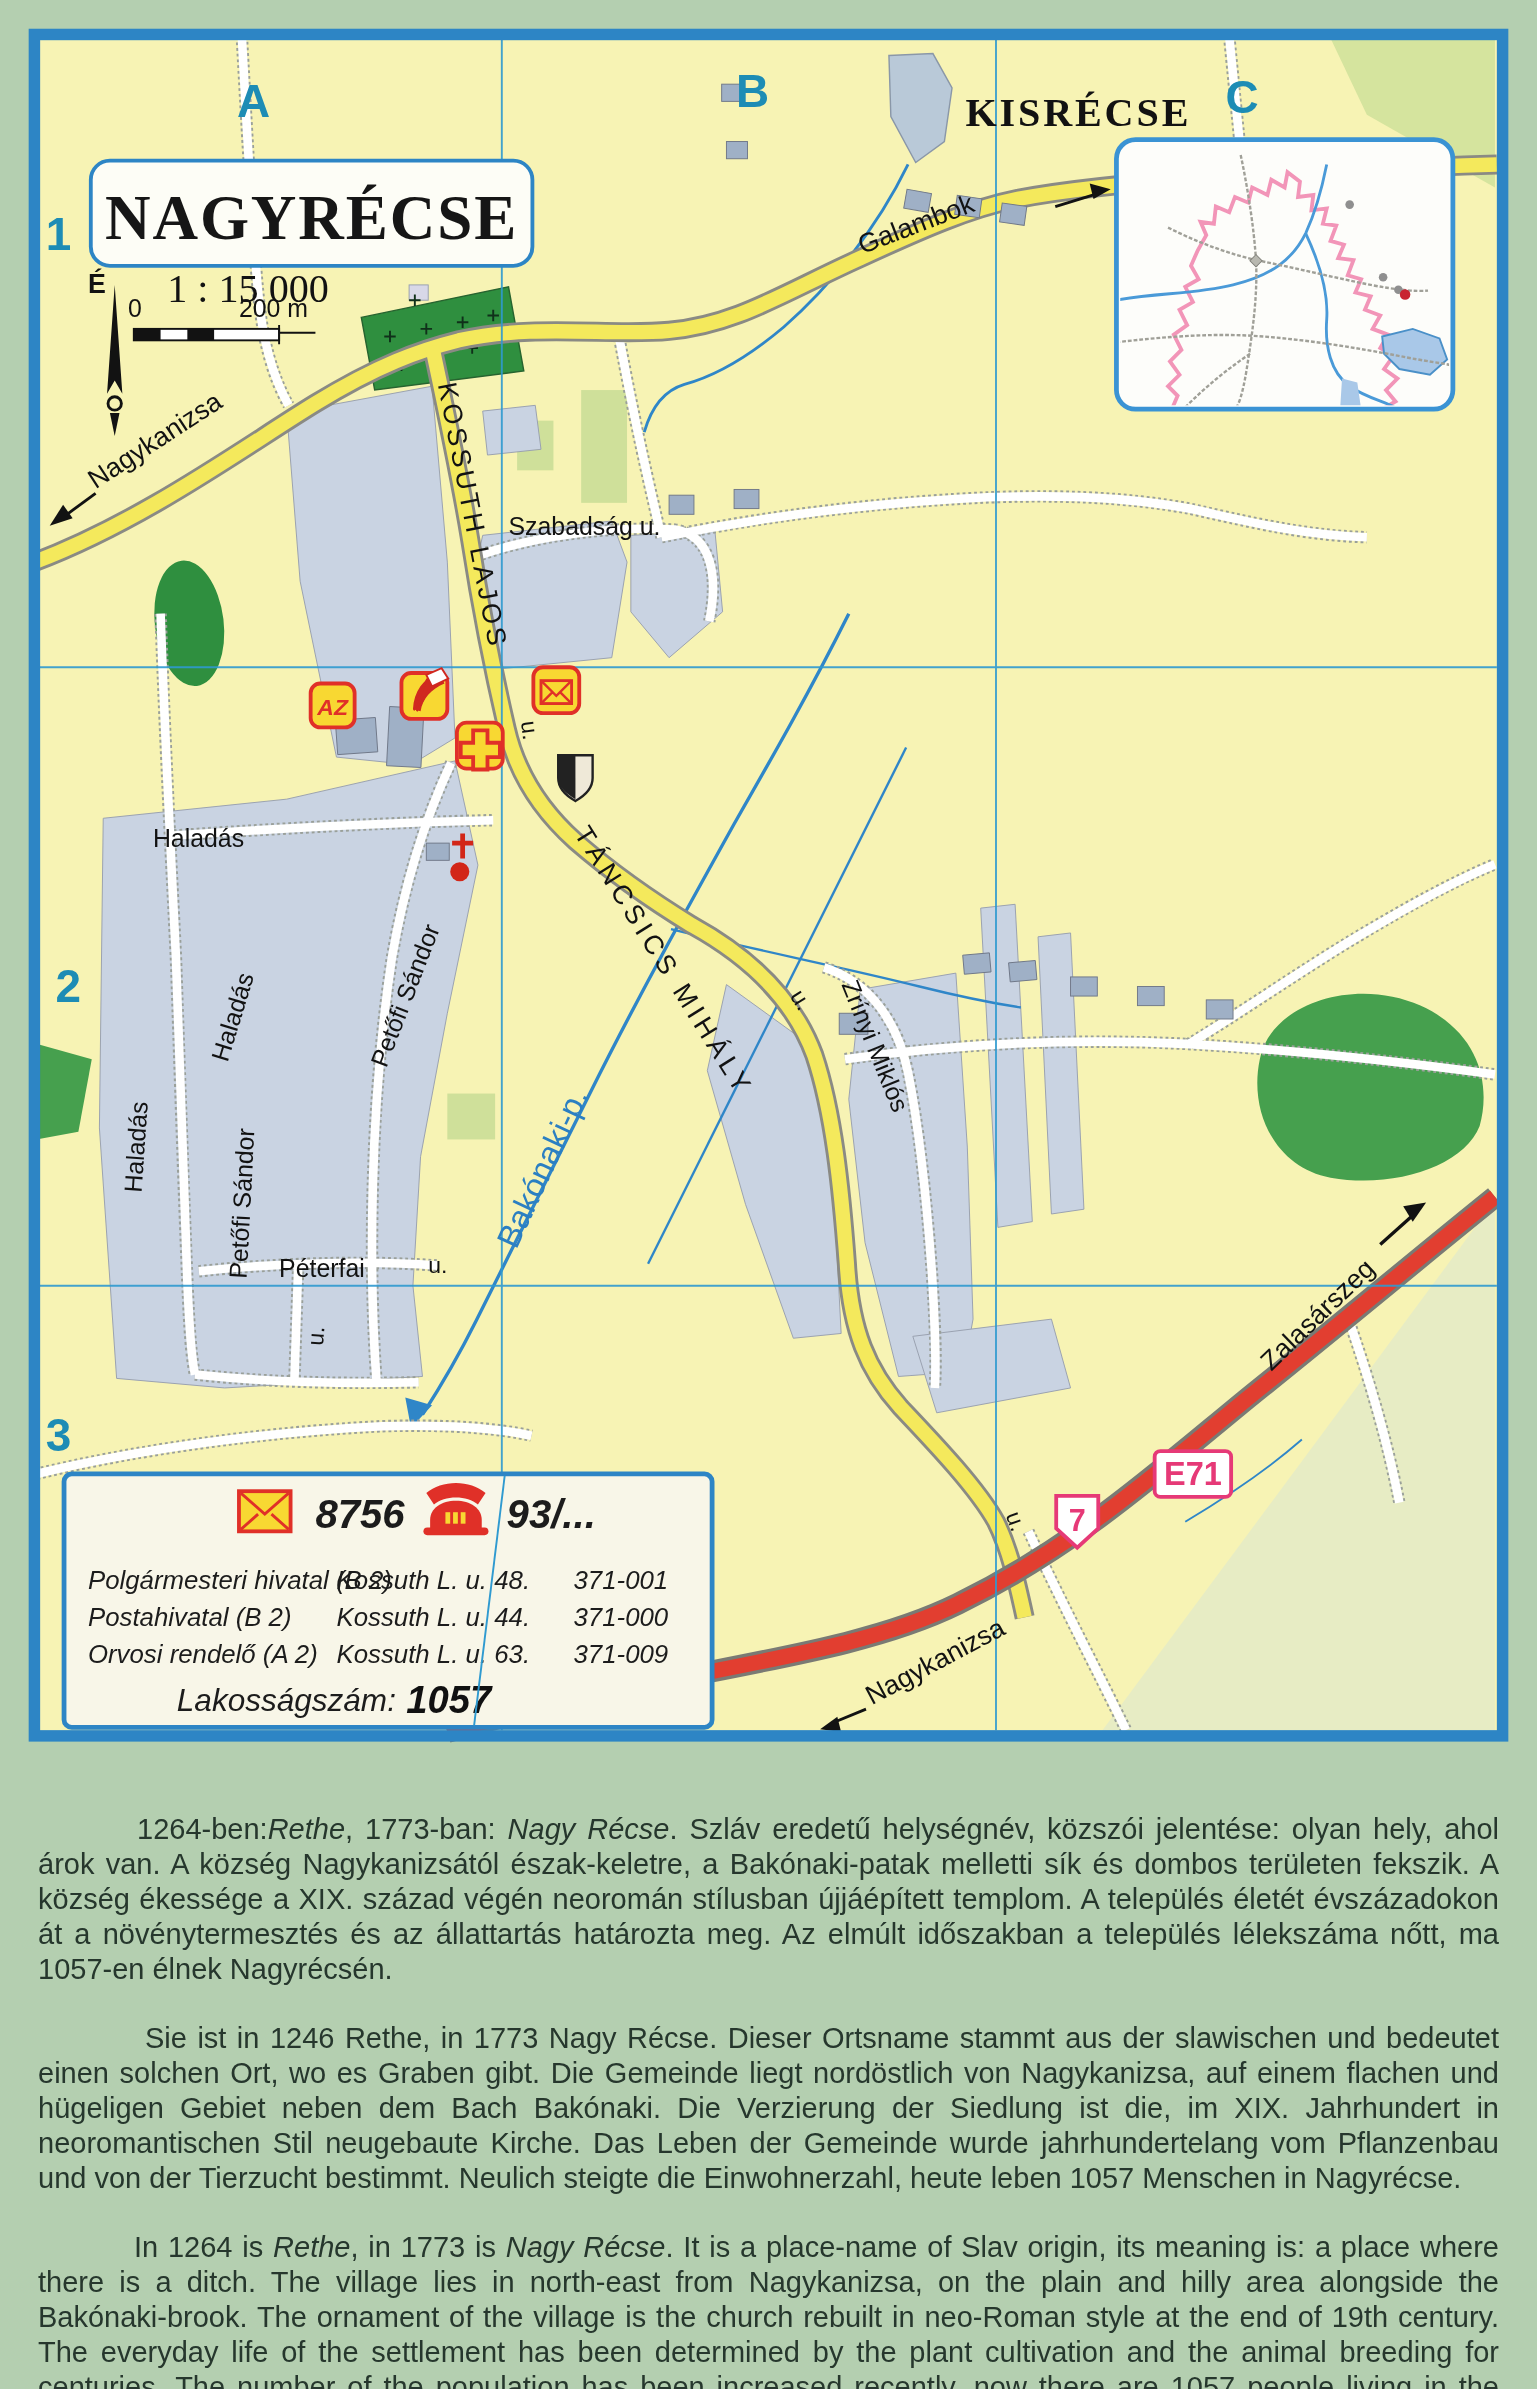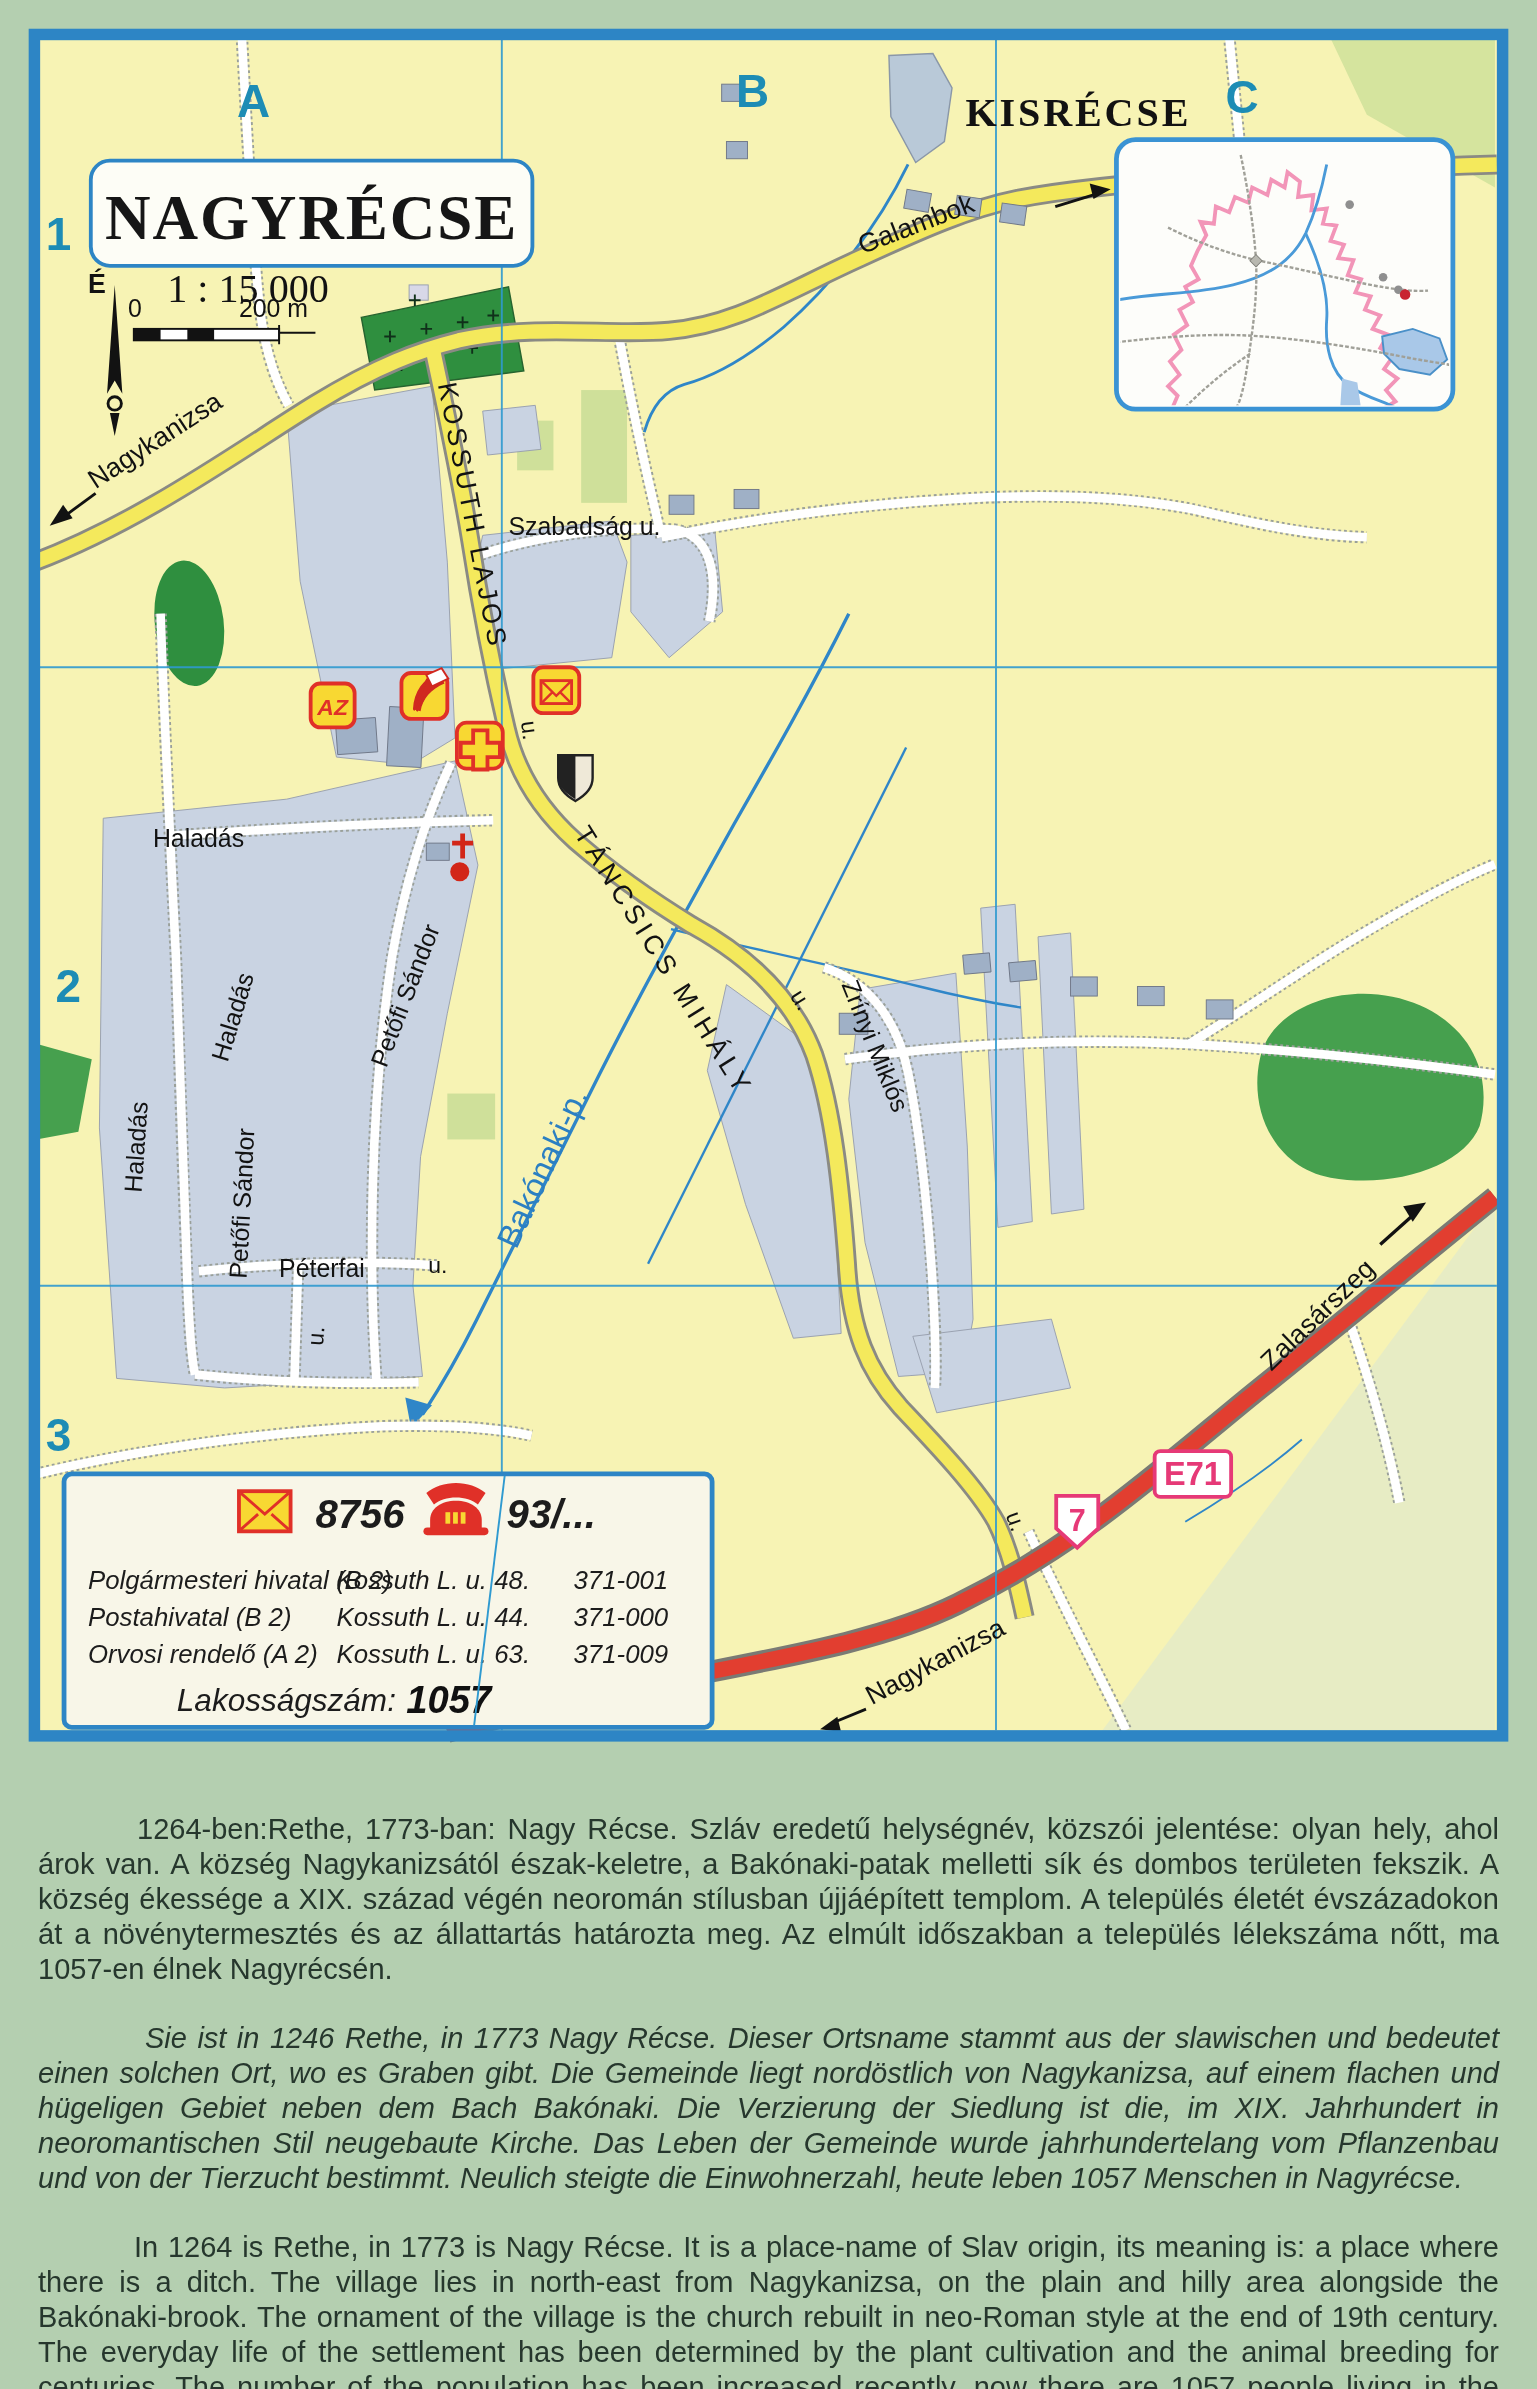--- a/index.html
+++ b/index.html
@@ -2,23 +2,23 @@
 <html><head>
 <meta charset="utf-8">
 <style>
   html,body{margin:0;padding:0;}
   body{width:1537px;height:2390px;background:#b4cfb0;font-family:"Liberation Sans",sans-serif;position:relative;overflow:hidden;}
   .page{position:absolute;left:0;top:0;width:1537px;height:2390px;}
   svg text{user-select:none;}
   .textblock{position:absolute;left:38px;top:1812px;width:1461px;color:#26372d;}
   .textblock p{font-size:29px;line-height:35px;text-align:justify;margin:0 0 34px 0;}
   .textblock p.hu{text-indent:99px;}
-  .textblock p.de{font-style:italic;text-indent:107px;}
+  .textblock p.de{text-indent:107px;}
   .textblock p.en{text-indent:96px;}
-  .ital{}
+  .ital{font-style:italic;}
 </style>
 </head>
 <body>
 
 <div class="page">
 
 <svg width="1537" height="1778" viewBox="0 0 1608 1860">
 
   <rect x="36" y="36" width="1536" height="1780" fill="#f7f3b4"></rect>
 

